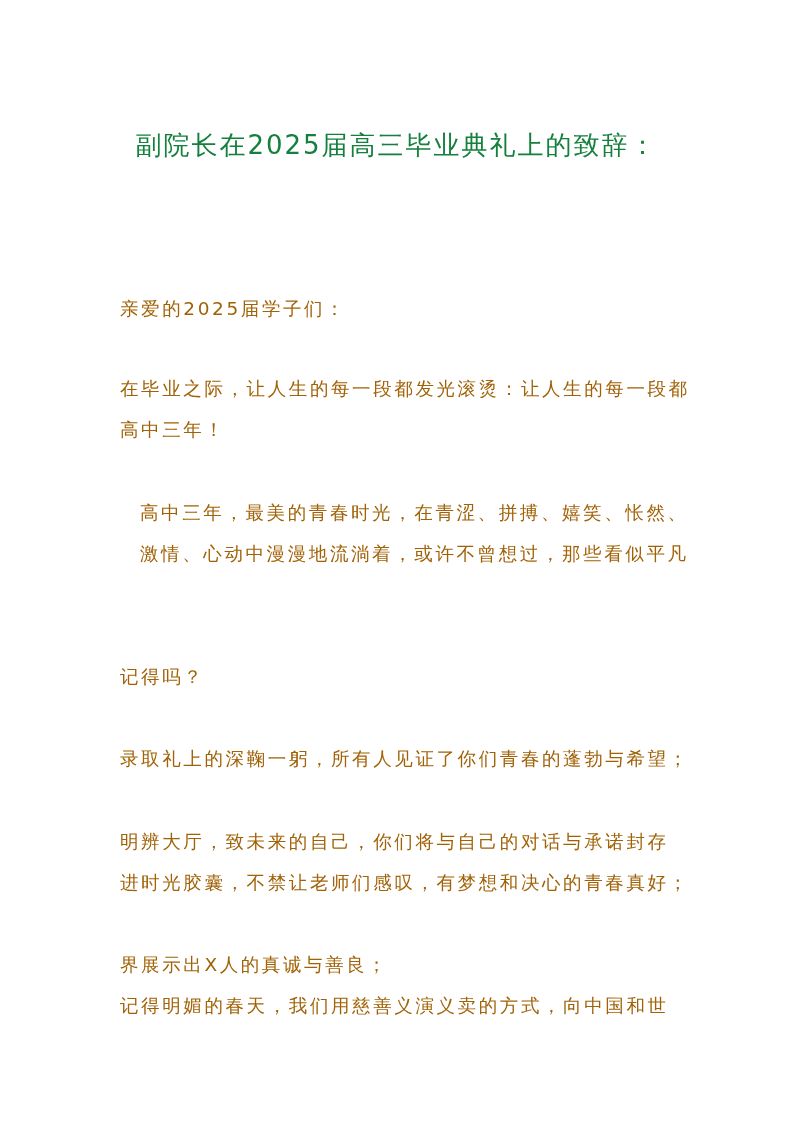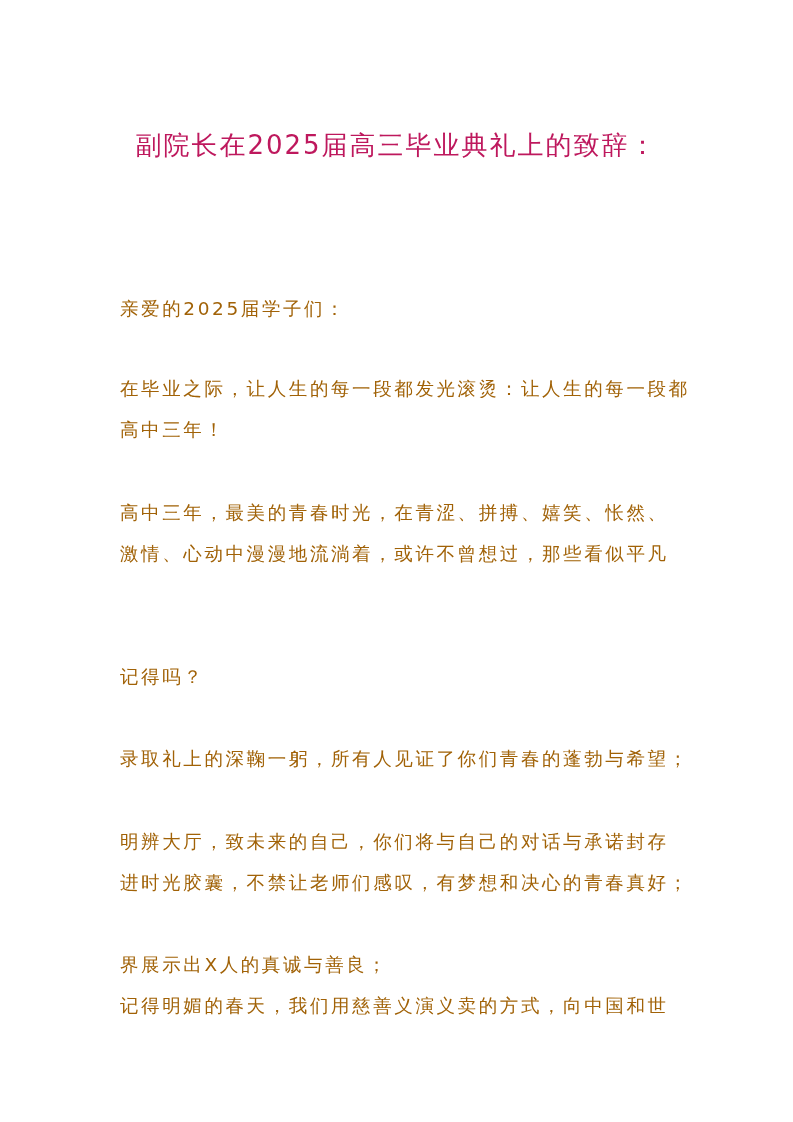--- a/index.html
+++ b/index.html
@@ -21,21 +21,21 @@
       width: 793px; height: 1122px;
     }
     .title {
       position: absolute;
       left: 0;
       width: 793px;
       text-align: center;
       font-size: 26px;
       line-height: 30px;
       letter-spacing: 2px;
-      color: #be185d;
+      color: #15803d;
     }
     .title-line-1 { top: 130px; }
     .title-line-2 { top: 180px; }
     .para {
       position: absolute;
       left: 120px;
       width: 560px;
       font-size: 18.5px;
       line-height: 41px;
       letter-spacing: 2.6px;
@@ -53,21 +53,21 @@
 
   <div class="para" style="top:288px;">
     <span class="line">亲爱的2025届学子们：</span>
   </div>
 
   <div class="para" style="top:368px;">
     <span class="line">在毕业之际，让人生的每一段都发光滚烫：让人生的每一段都</span>
     <span class="line">高中三年！</span>
   </div>
 
-  <div class="para" style="top:492px;">
+  <div class="para" style="top:492px;margin-left:20px;">
     <span class="line">高中三年，最美的青春时光，在青涩、拼搏、嬉笑、怅然、</span>
     <span class="line">激情、心动中漫漫地流淌着，或许不曾想过，那些看似平凡</span>
   </div>
 
   <div class="para" style="top:656px;">
     <span class="line">记得吗？</span>
   </div>
 
   <div class="para" style="top:738px;">
     <span class="line">录取礼上的深鞠一躬，所有人见证了你们青春的蓬勃与希望；</span>

